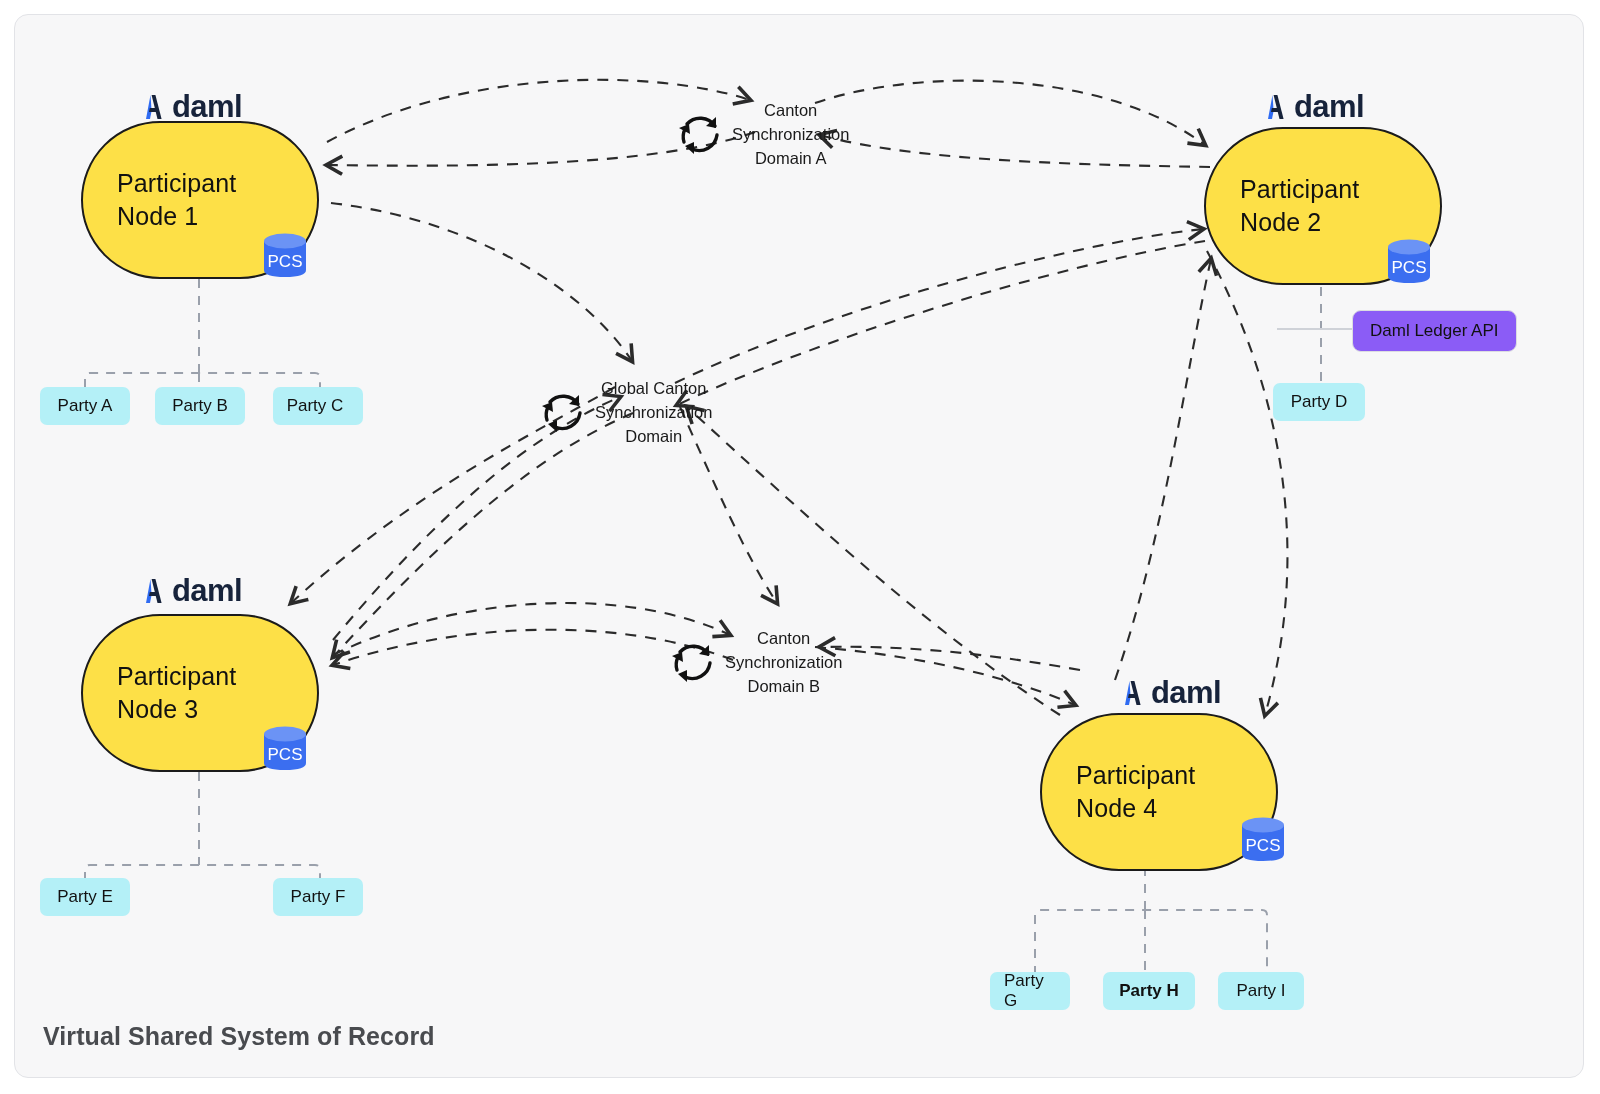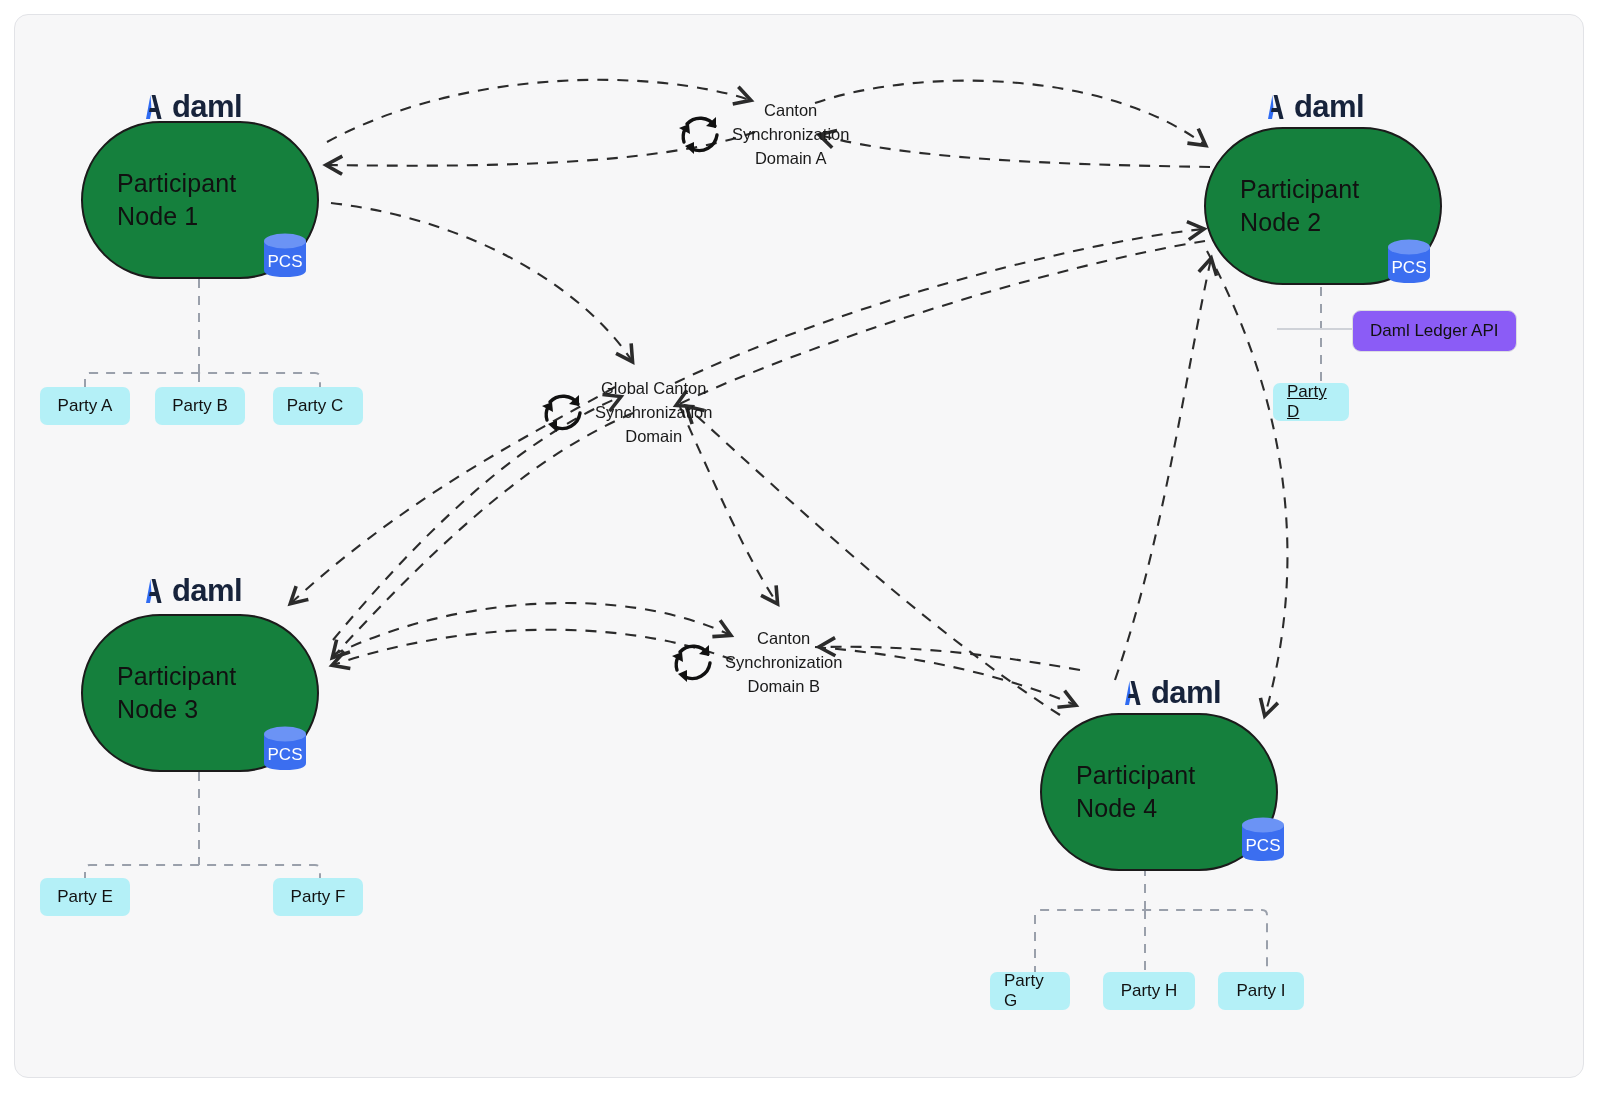--- a/index.html
+++ b/index.html
@@ -16,21 +16,21 @@
     background: #f7f7f8;
     border: 1.5px solid #e2e3e7;
     border-radius: 14px;
     box-sizing: border-box;
     overflow: hidden;
   }
   #edges { position: absolute; left: 0; top: 0; width: 1570px; height: 1064px; }
 
   .node {
     position: absolute;
-    background: #15803d;
+    background: #fde047;
     border: 2.2px solid #1b1b1b;
     border-radius: 90px;
     box-sizing: border-box;
     display: flex;
     align-items: center;
     justify-content: flex-start;
     z-index: 4;
   }
   .node-label {
     font-size: 25px;
@@ -239,21 +239,21 @@
       <path d="M5 13 L5 42 Q5 49 26 49 Q47 49 47 42 L47 13 Z" fill="#3b6ef0"></path>
       <ellipse cx="26" cy="13" rx="21" ry="7.5" fill="#6b93f5"></ellipse>
     </svg>
     <span class="pcs-text">PCS</span>
   </div>
 
   <div class="api-box" style="left:1337px; top:295px;">
     <span>Daml Ledger API</span>
   </div>
 
-  <div class="party" style="left:1258px; top:368px; width:76px;text-decoration:underline;">
+  <div class="party" style="left:1258px; top:368px; width:92px;">
     <span>Party D</span>
   </div>
 
   <div class="logo" style="left:128px; top:560px;">
     <svg class="logo-mark" viewBox="0 0 22 28">
       <path d="M7.5 2 L3 26 L7 26 L8.6 18 L7.5 2 Z" fill="#2f6bf2"></path>
       <path d="M8.6 2 L14.5 26 L18.6 26 L12.4 2 Z" fill="#17233b"></path>
       <path d="M6.8 15 L13.2 15 L14 19 L6 19 Z" fill="#17233b"></path>
     </svg>
     <span class="logo-text">daml</span>
@@ -293,21 +293,21 @@
     <svg viewBox="0 0 52 52" width="52" height="52">
       <path d="M5 13 L5 42 Q5 49 26 49 Q47 49 47 42 L47 13 Z" fill="#3b6ef0"></path>
       <ellipse cx="26" cy="13" rx="21" ry="7.5" fill="#6b93f5"></ellipse>
     </svg>
     <span class="pcs-text">PCS</span>
   </div>
 
   <div class="party" style="left:975px; top:957px; width:80px;">
     <span>Party G</span>
   </div>
-  <div class="party" style="left:1088px; top:957px; width:92px;">
+  <div class="party" style="left:1088px; top:957px; width:92px;font-weight:bold;">
     <span>Party H</span>
   </div>
   <div class="party" style="left:1203px; top:957px; width:86px;">
     <span>Party I</span>
   </div>
 
   <div class="sync" style="left:655px; top:80px;">
     <svg class="sync-icon" viewBox="0 0 62 62">
       <g fill="none" stroke="#111111" stroke-width="3.4" stroke-linecap="round">
         <path d="M17 22 A 18 18 0 0 1 45 24"></path>
@@ -348,14 +348,15 @@
       </g>
       <path d="M46 15 L46 26 L36 24 Z" fill="#111111"></path>
       <path d="M24 52 L15 44 L24 40 Z" fill="#111111"></path>
       <path d="M9 26 L19 22 L20 32 Z" fill="#111111"></path>
     </svg>
     <span class="sync-label">Canton
 Synchronization
 Domain B</span>
   </div>
 
+  <div class="footer-title">Virtual Shared System of Record</div>
 
 </div>
 
 </body></html>

